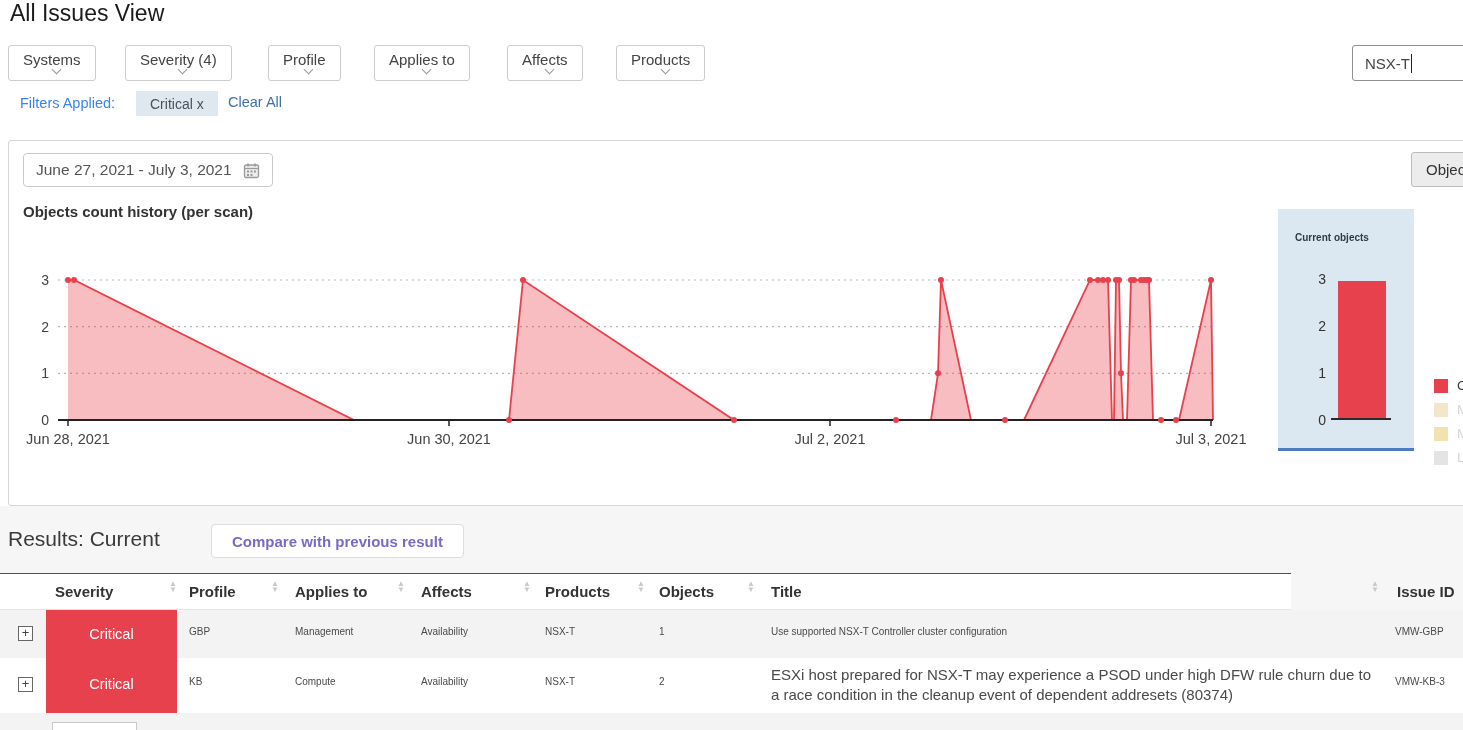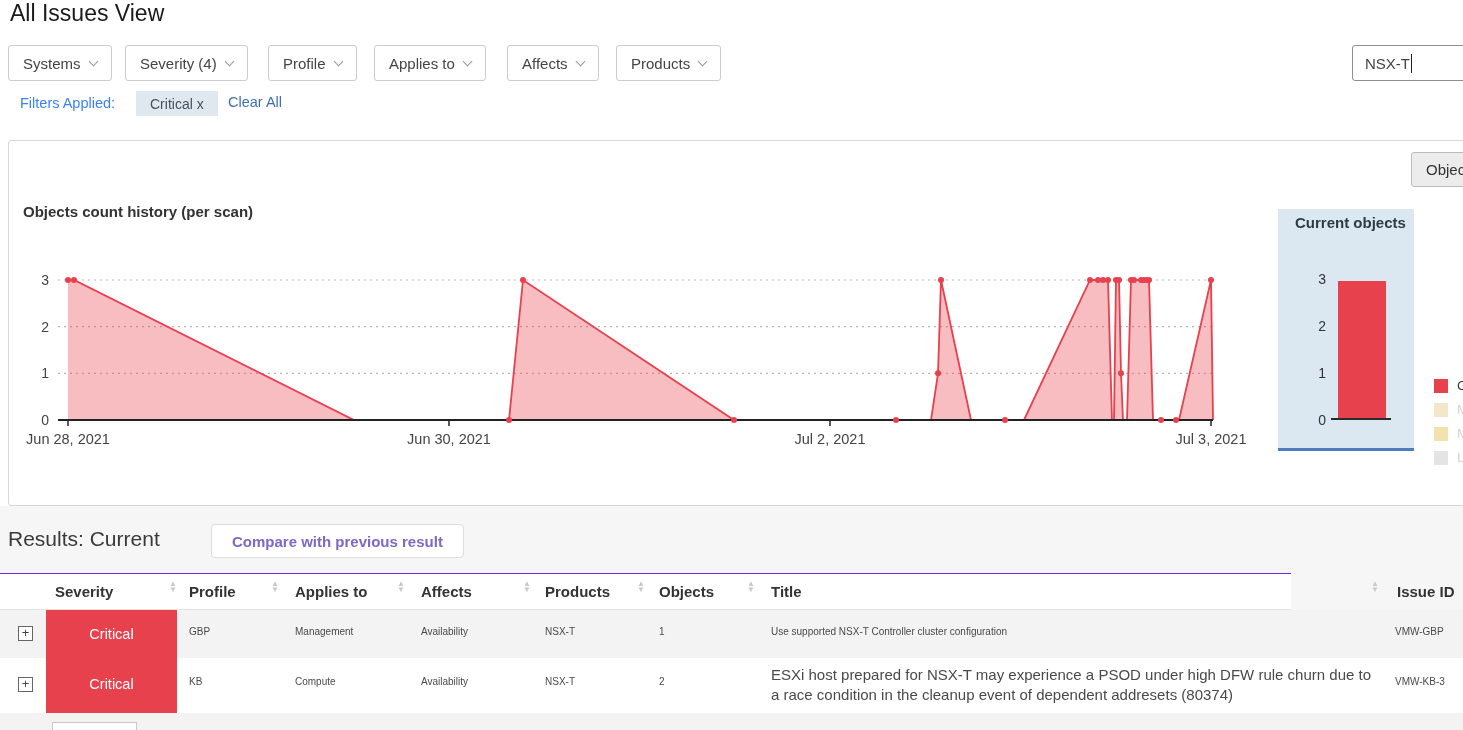--- a/index.html
+++ b/index.html
@@ -6,21 +6,21 @@
   html,body { width:1463px; height:730px; overflow:hidden; background:#fff;
     font-family:"Liberation Sans", sans-serif; color:#333; position:relative; }
   .abs { position:absolute; }
 
   
   #page-title { left:10px; top:0px; font-size:23px; font-weight:normal; color:#1b1b1b; }
 
   
   .filter-btn { top:45px; height:36px; background:#fff; border:1px solid #ccc; border-radius:3px;
     display:flex; align-items:center; justify-content:center; font-size:15px; color:#444;
-    padding:0 14px; cursor:pointer; }
+    padding:0 14px; cursor:pointer;flex-direction:column; }
   .chev { width:7px; height:7px; border-right:1.6px solid #999; border-bottom:1.6px solid #999;
     transform:rotate(45deg); display:inline-block; margin-left:9px; position:relative; top:-2px; }
   #search-box { left:1352px; top:45px; width:150px; height:36px; border:1px solid #8f8f8f;
     border-radius:3px; background:#fff; display:flex; align-items:center; padding:0 12px;
     font-size:15px; color:#444; }
   .caret { display:inline-block; width:1px; height:19px; background:#222; margin-left:1px; }
 
   
   #filters-applied-label { left:20px; top:95px; font-size:14.5px; color:#3b82f6; }
   #critical-tag { left:136px; top:91px; height:25px; background:#dfe8ef; color:#45525e;
@@ -35,21 +35,21 @@
     padding:0 12px; font-size:15.5px; color:#555; cursor:pointer; background:#fff; }
   #objects-button { left:1402px; top:11px; height:35px; background:#ececec; border:1px solid #bbb;
     border-radius:3px; font-size:15px; color:#333; display:flex; align-items:center;
     padding:0 14px; white-space:nowrap; cursor:pointer; }
   #chart-title { left:14px; top:62px; font-size:15px; font-weight:bold; color:#333; }
   #main-chart { left:2px; top:90px; }
 
   
   #current-objects { left:1269px; top:68px; width:136px; height:242px; background:#dce8f1;
     border-bottom:3px solid #4d7cc0; }
-  #current-objects-title { left:17px; top:5px; font-size:15px; font-weight:bold; color:#2f3a45; }
+  #current-objects-title { left:17px; top:23px; font-size:10px; font-weight:bold; color:#2f3a45; }
   .bar-ylabel { width:20px; text-align:right; font-size:14px; color:#333; position:absolute; left:28px; }
   #mini-bar { position:absolute; left:60px; width:48px; background:#e8414e; }
   #mini-baseline { position:absolute; left:53px; width:60px; height:2px; background:#2b2b2b; }
 
   
   #legend { left:1425px; top:237px; }
   .legend-item { display:flex; align-items:center; margin-bottom:9px; white-space:nowrap; }
   .legend-swatch { width:14px; height:14px; margin-right:9px; flex:0 0 auto; }
   .legend-label { font-size:13.5px; }
 
@@ -113,20 +113,34 @@
 <div class="abs" id="search-box">
     <span>NSX-T</span>
     <span class="caret"></span>
   </div>
 
 <div class="abs" id="filters-applied-label">Filters Applied:</div>
 <div class="abs" id="critical-tag">Critical x</div>
 <div class="abs" id="clear-all">Clear All</div>
 
 <div class="abs" id="chart-panel">
+  <div class="abs" id="date-picker">
+    <span>June 27, 2021 - July 3, 2021</span>
+    <svg width="17" height="17" viewBox="0 0 17 17">
+      <rect x="1.5" y="3" width="14" height="12.5" rx="1.5" fill="#ececec" stroke="#9a9a9a" stroke-width="1.3"></rect>
+      <line x1="5" y1="1.5" x2="5" y2="4.5" stroke="#9a9a9a" stroke-width="1.6"></line>
+      <line x1="12" y1="1.5" x2="12" y2="4.5" stroke="#9a9a9a" stroke-width="1.6"></line>
+      <line x1="1.5" y1="6.5" x2="15.5" y2="6.5" stroke="#9a9a9a" stroke-width="1.2"></line>
+      <rect x="4" y="8.5" width="2" height="2" fill="#9a9a9a"></rect>
+        <rect x="7.5" y="8.5" width="2" height="2" fill="#9a9a9a"></rect>
+      <rect x="11" y="8.5" width="2" height="2" fill="#9a9a9a"></rect>
+        <rect x="4" y="12" width="2" height="2" fill="#9a9a9a"></rect>
+      <rect x="7.5" y="12" width="2" height="2" fill="#9a9a9a"></rect>
+    </svg>
+  </div>
 
   <div class="abs" id="objects-button">Objects</div>
 
   <div class="abs" id="chart-title">Objects count history (per scan)</div>
 
   <svg class="abs" id="main-chart" width="1250" height="222" viewBox="0 0 1250 222">
       <text x="38" y="194" text-anchor="end" font-size="14" fill="#444">0</text>
       <line x1="47" y1="142.32999999999998" x2="1202" y2="142.32999999999998" stroke="#b5b5b5" stroke-width="1.2" stroke-dasharray="2,4"></line>
       <text x="38" y="147.32999999999998" text-anchor="end" font-size="14" fill="#444">1</text>
       <line x1="47" y1="95.66" x2="1202" y2="95.66" stroke="#b5b5b5" stroke-width="1.2" stroke-dasharray="2,4"></line>

